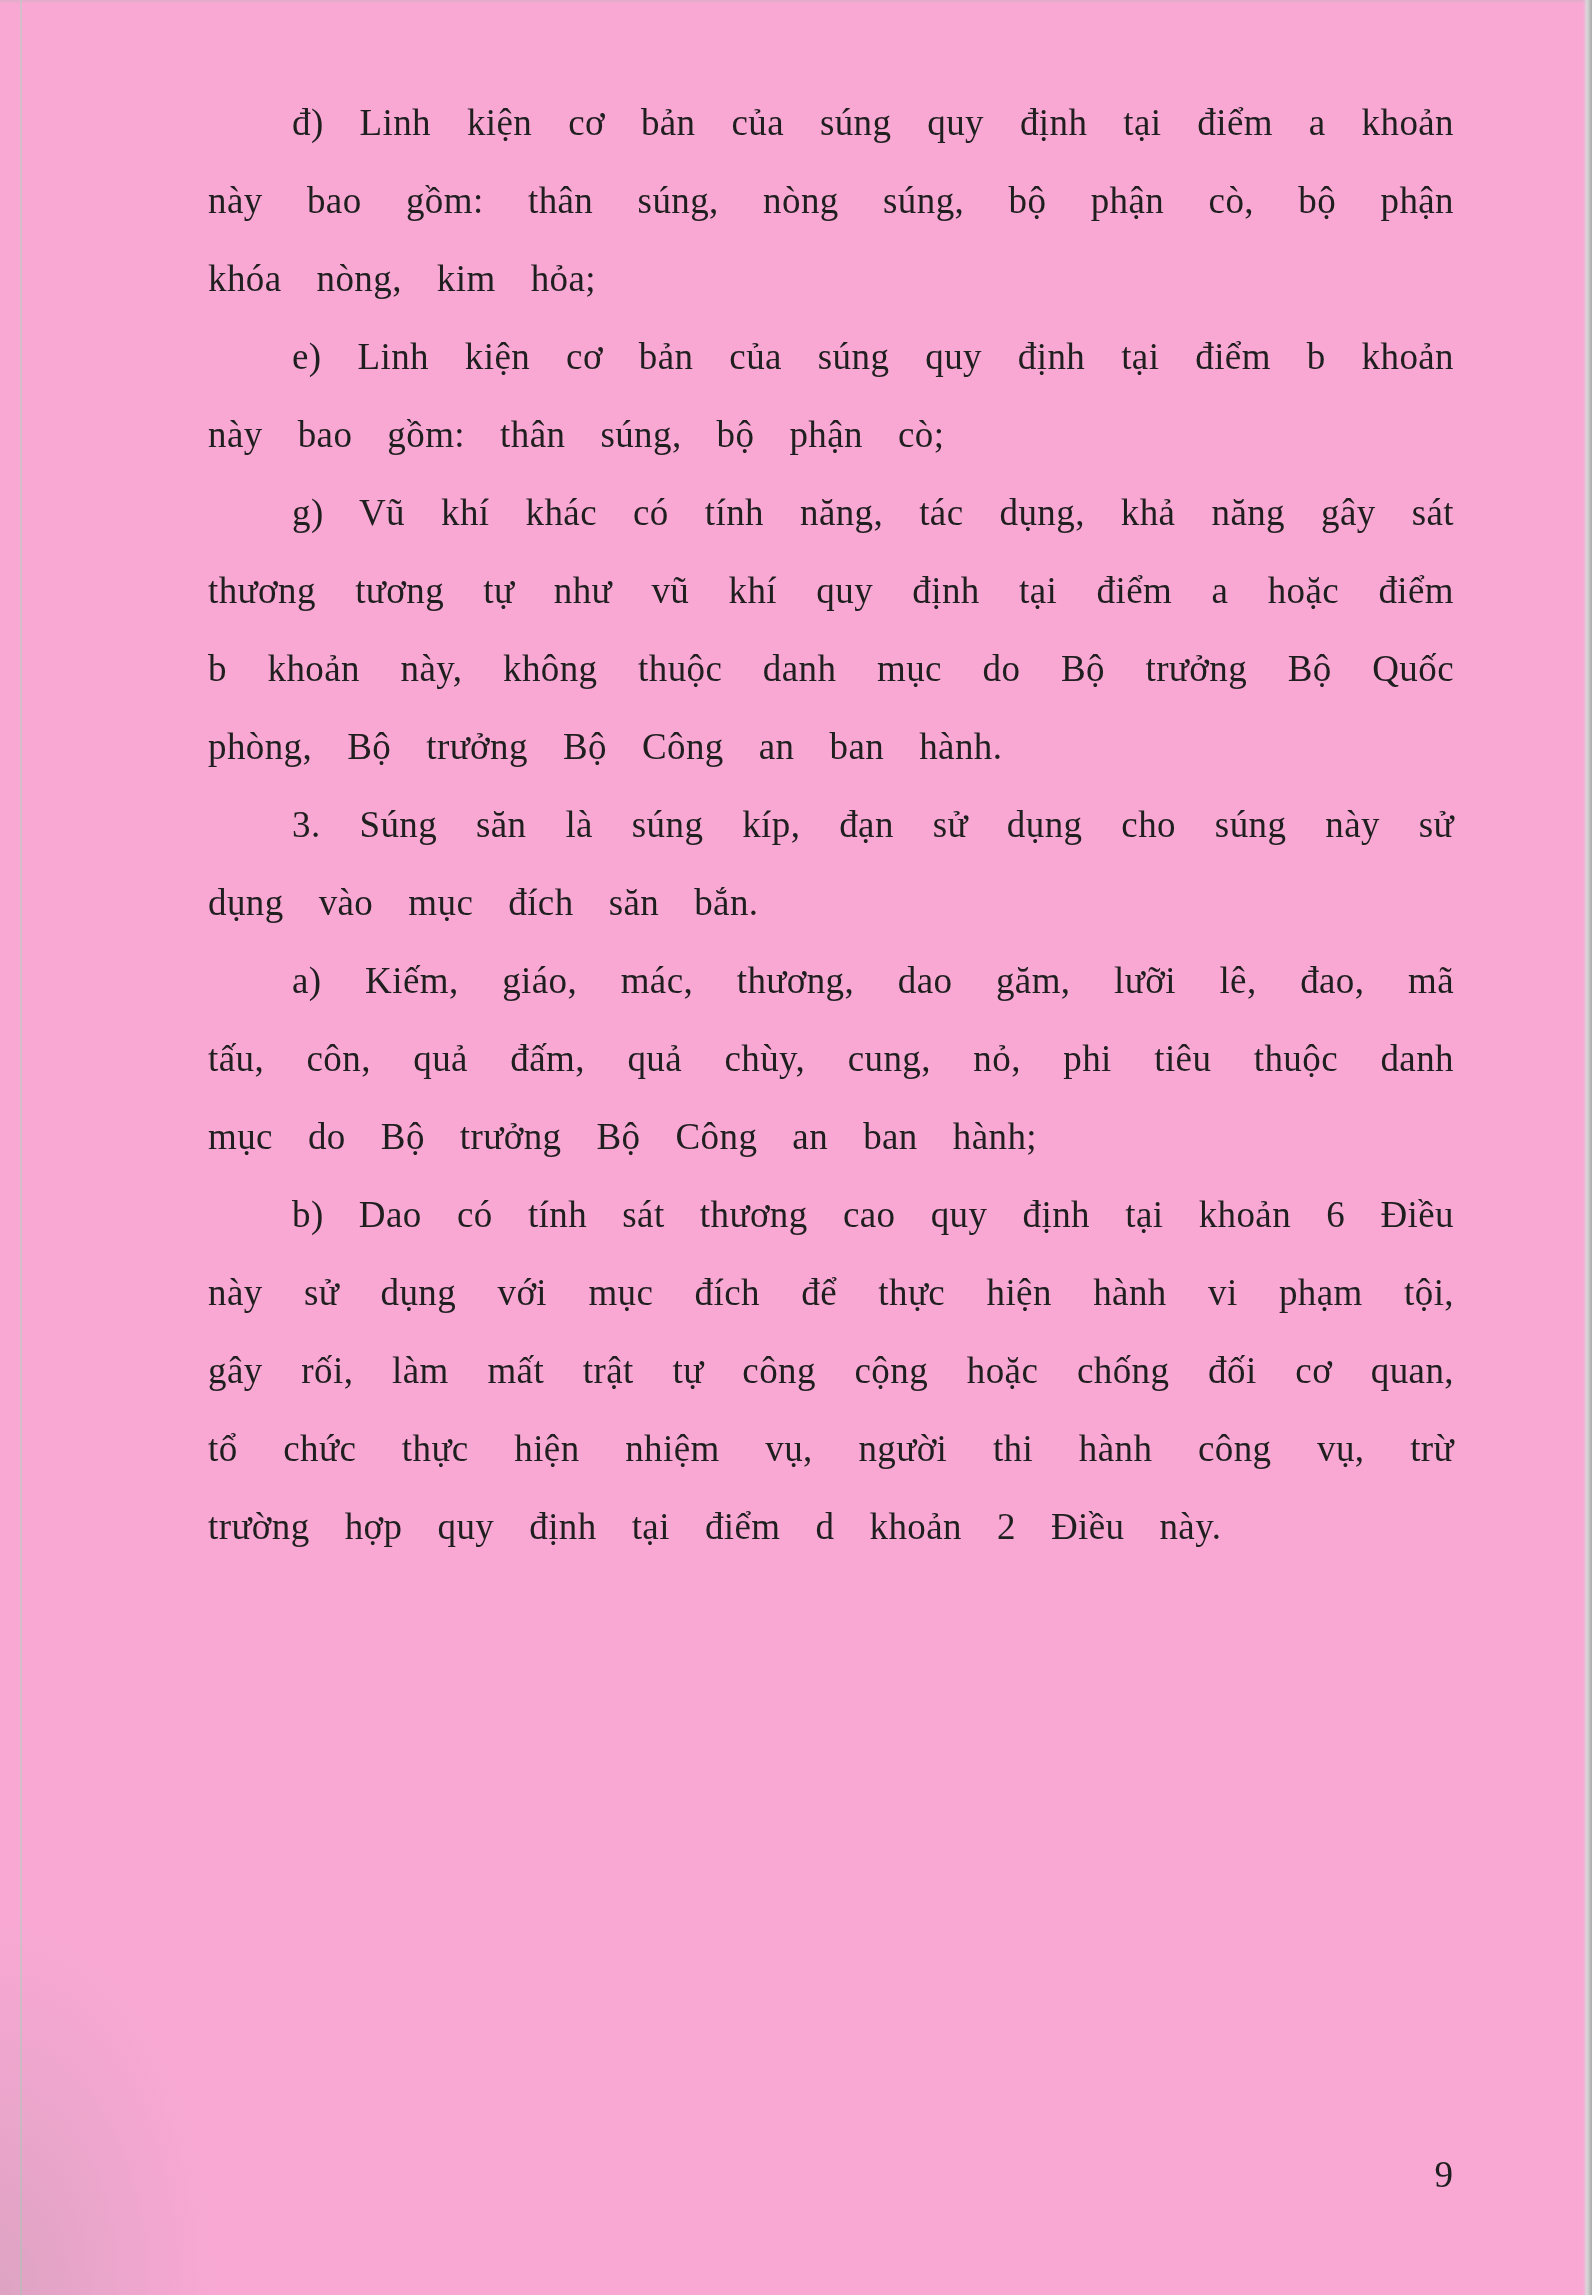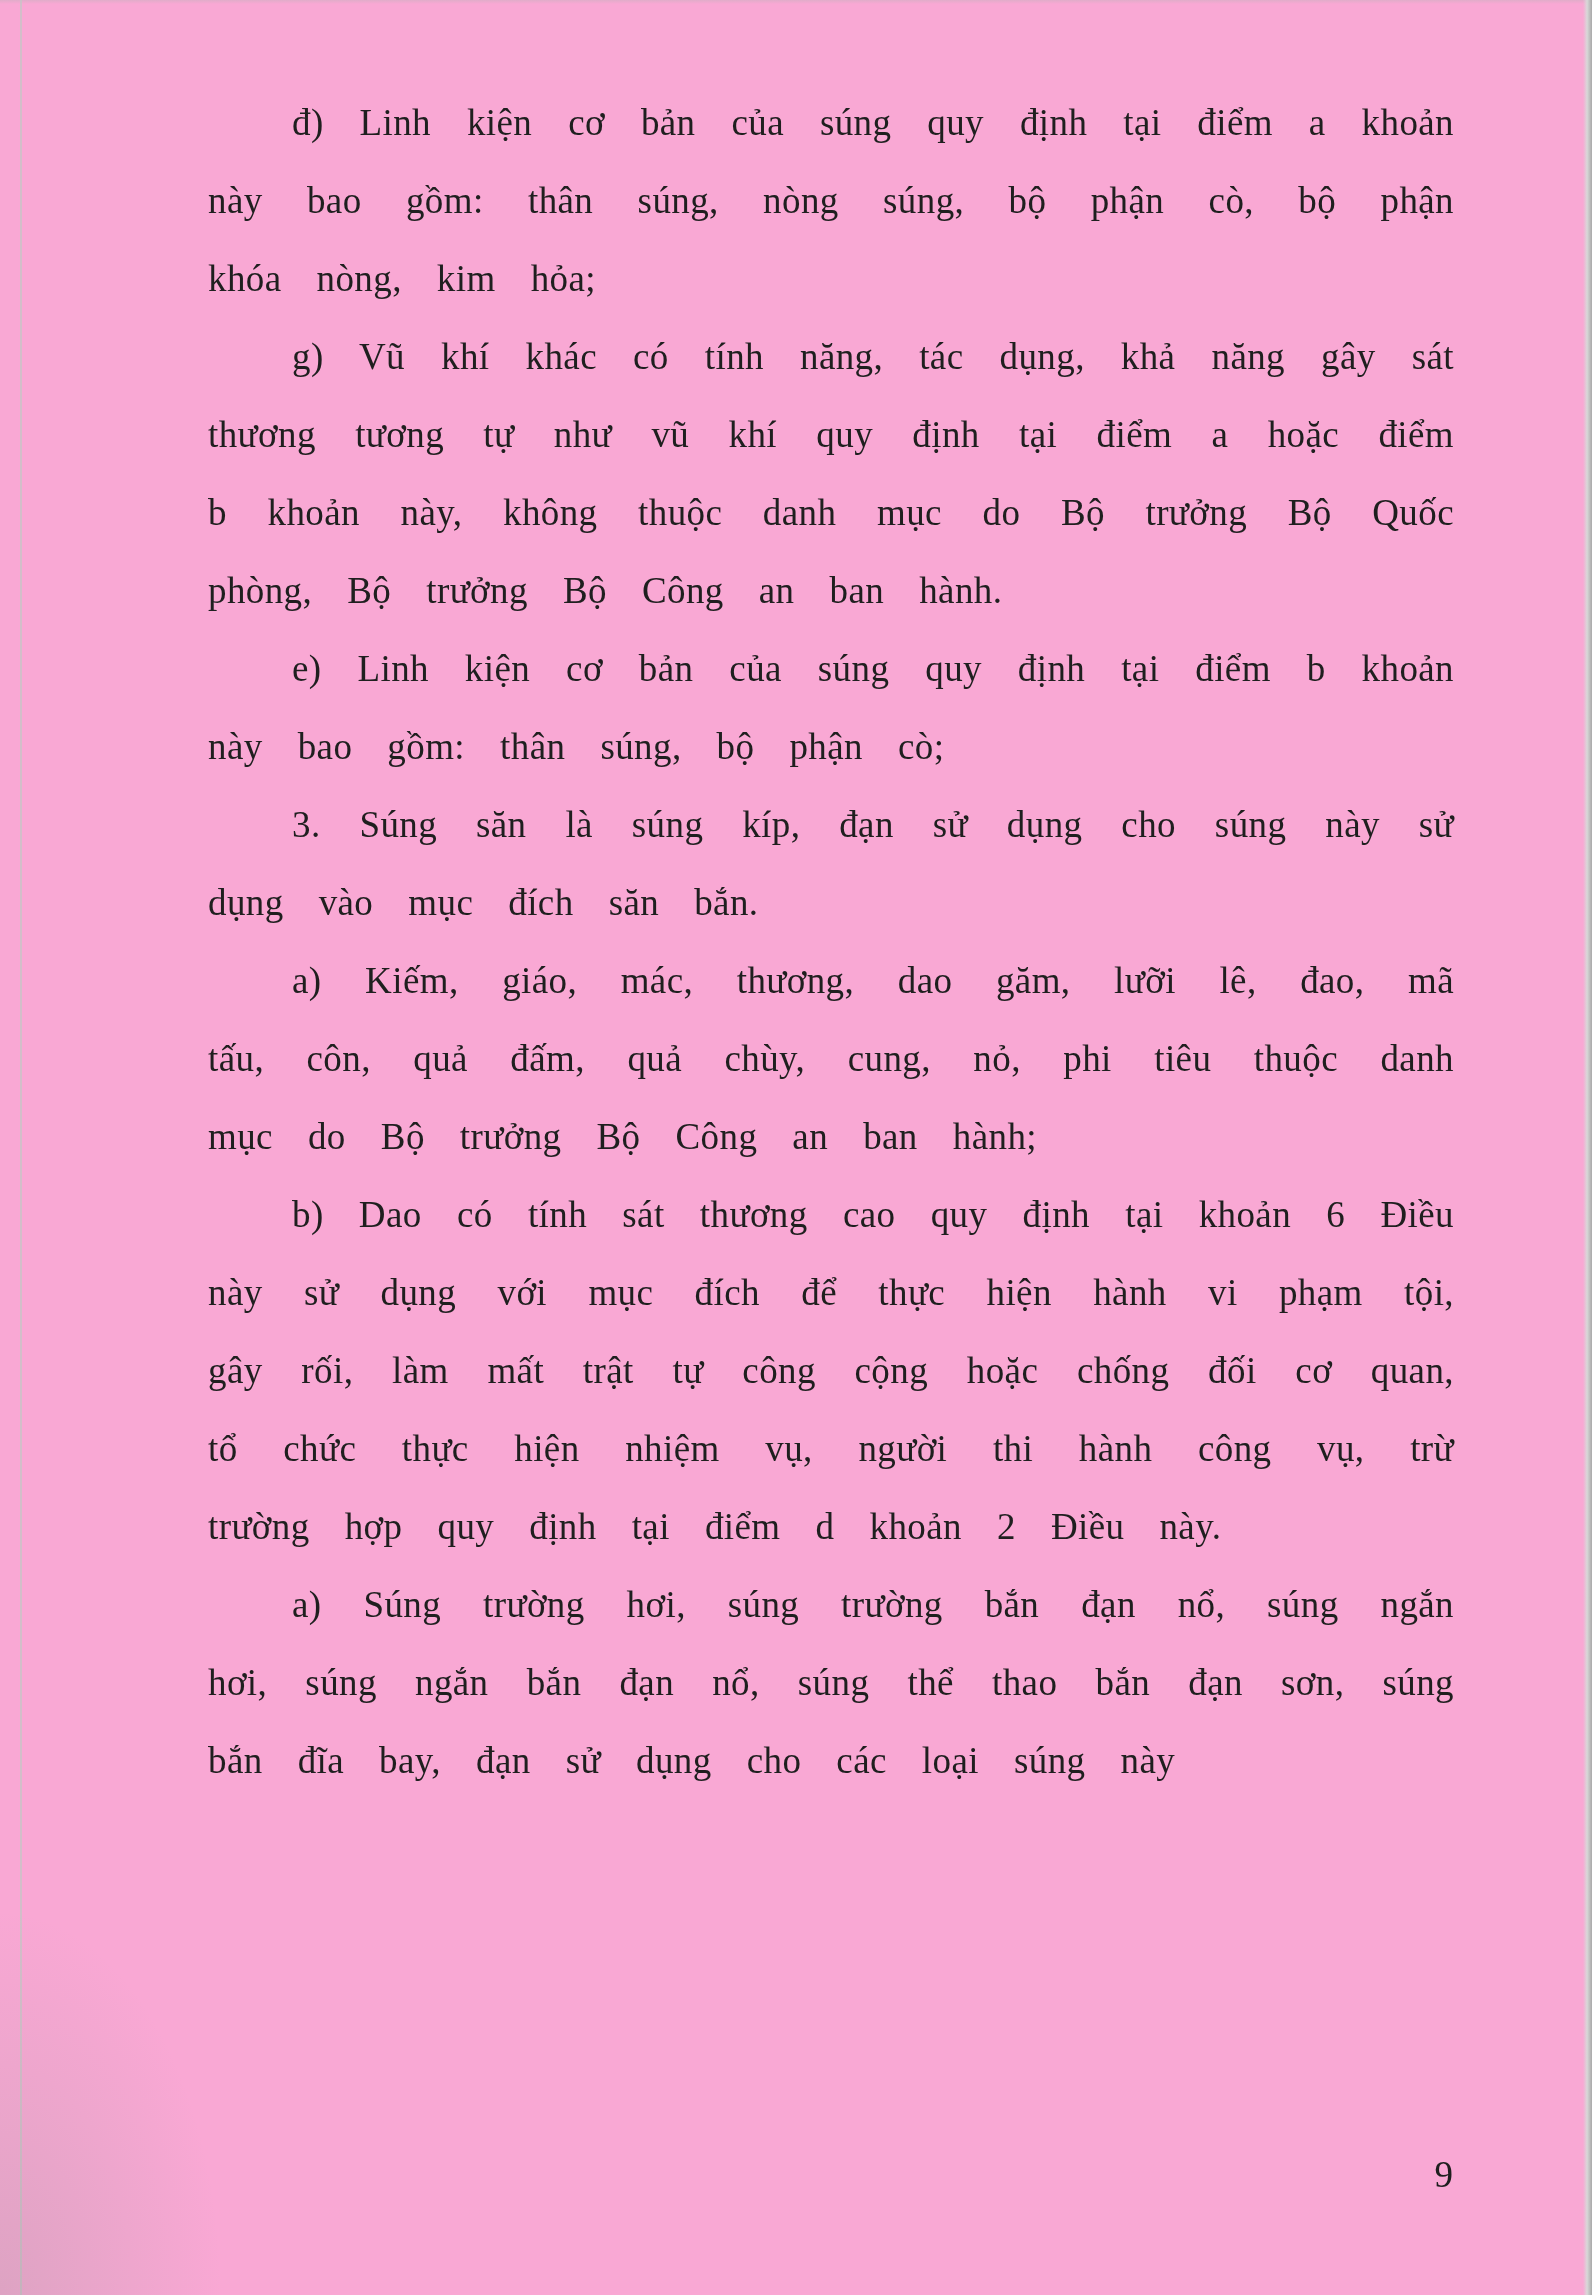--- a/index.html
+++ b/index.html
@@ -81,23 +81,22 @@
 <body>
 
 <div class="page">
   <div class="edge-top-shade"></div>
   <div class="edge-left-line"></div>
   <div class="edge-right-band"></div>
   <div class="corner-shade-bottom-left"></div>
 
   <main class="content">
       <p class="para"><span>đ) Linh kiện cơ bản của súng quy định tại điểm a khoản này bao gồm: thân súng, nòng súng, bộ phận cò, bộ phận khóa nòng, kim hỏa;</span></p>
+      <p class="para"><span>e) Linh kiện cơ bản của súng quy định tại điểm b khoản này bao gồm: thân súng, bộ phận cò;</span></p>
       <p class="para"><span>g) Vũ khí khác có tính năng, tác dụng, khả năng gây sát thương tương tự như vũ khí quy định tại điểm a hoặc điểm b khoản này, không thuộc danh mục do Bộ trưởng Bộ Quốc phòng, Bộ trưởng Bộ Công an ban hành.</span></p>
-      <p class="para"><span>e) Linh kiện cơ bản của súng quy định tại điểm b khoản này bao gồm: thân súng, bộ phận cò;</span></p>
       <p class="para"><span>3. </span><span class="italic">Súng săn</span><span> là súng kíp, đạn sử dụng cho súng này sử dụng vào mục đích săn bắn.</span></p>
       <p class="para"><span>a) Kiếm, giáo, mác, thương, dao găm, lưỡi lê, đao, mã tấu, côn, quả đấm, quả chùy, cung, nỏ, phi tiêu thuộc danh mục do Bộ trưởng Bộ Công an ban hành;</span></p>
       <p class="para"><span>b) Dao có tính sát thương cao quy định tại khoản 6 Điều này sử dụng với mục đích để thực hiện hành vi phạm tội, gây rối, làm mất trật tự công cộng hoặc chống đối cơ quan, tổ chức thực hiện nhiệm vụ, người thi hành công vụ, trừ trường hợp quy định tại điểm d khoản 2 Điều này.</span></p>
-      <p class="para"><span>a) Súng trường hơi, súng trường bắn đạn nổ, súng ngắn hơi, súng ngắn bắn đạn nổ, súng thể thao bắn đạn sơn, súng bắn đĩa bay, đạn sử dụng cho các loại súng này</span></p>
     </main>
 
   <div class="page-number">9</div>
 </div>
 
 
 </body></html>

